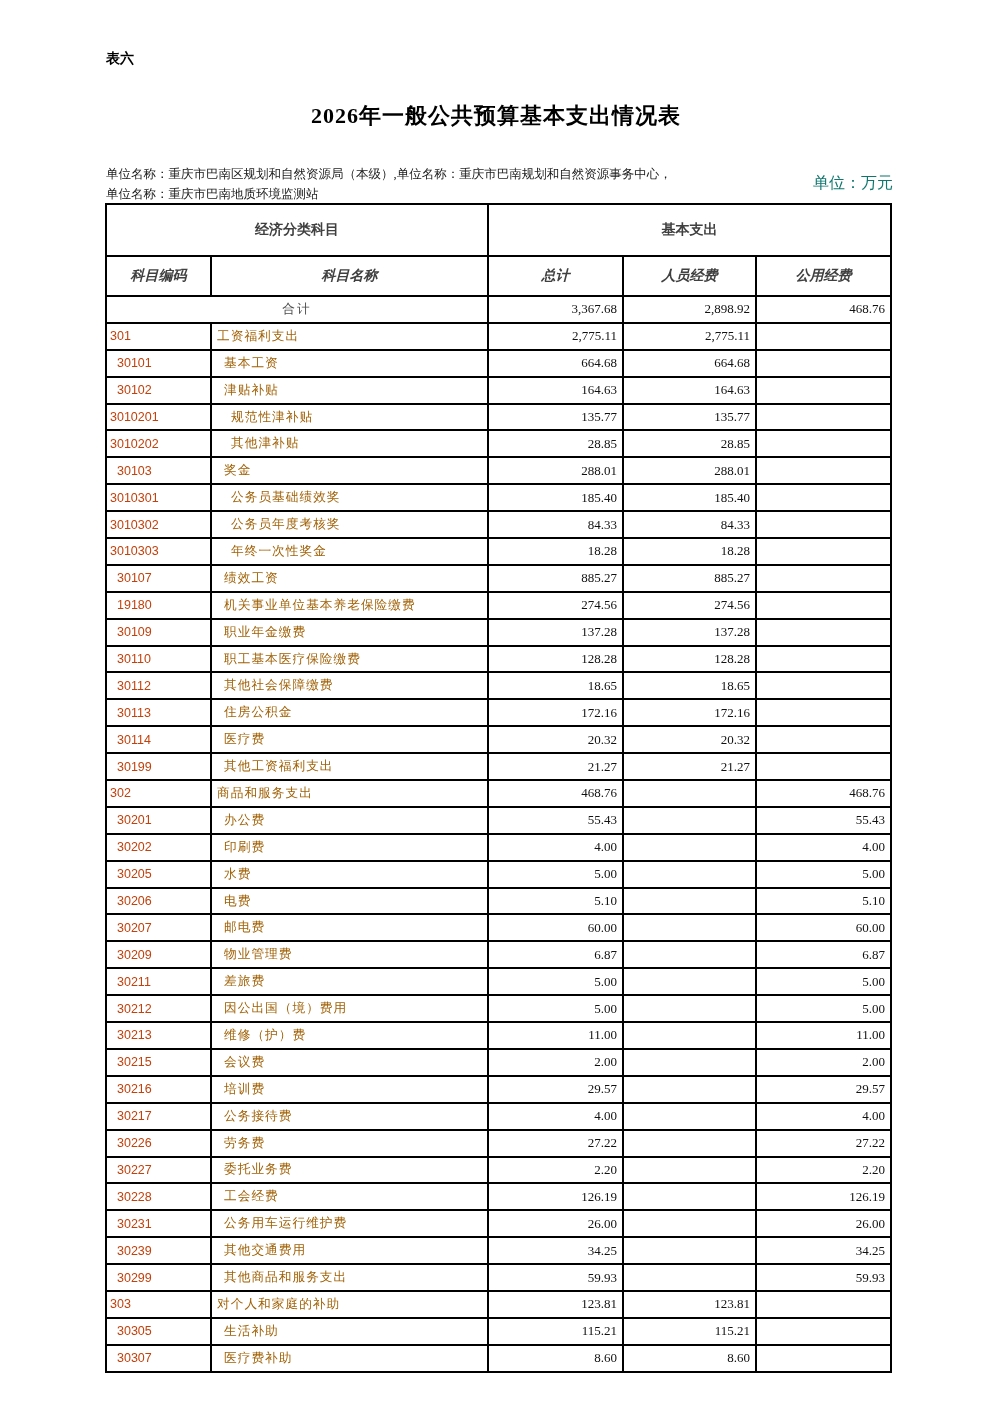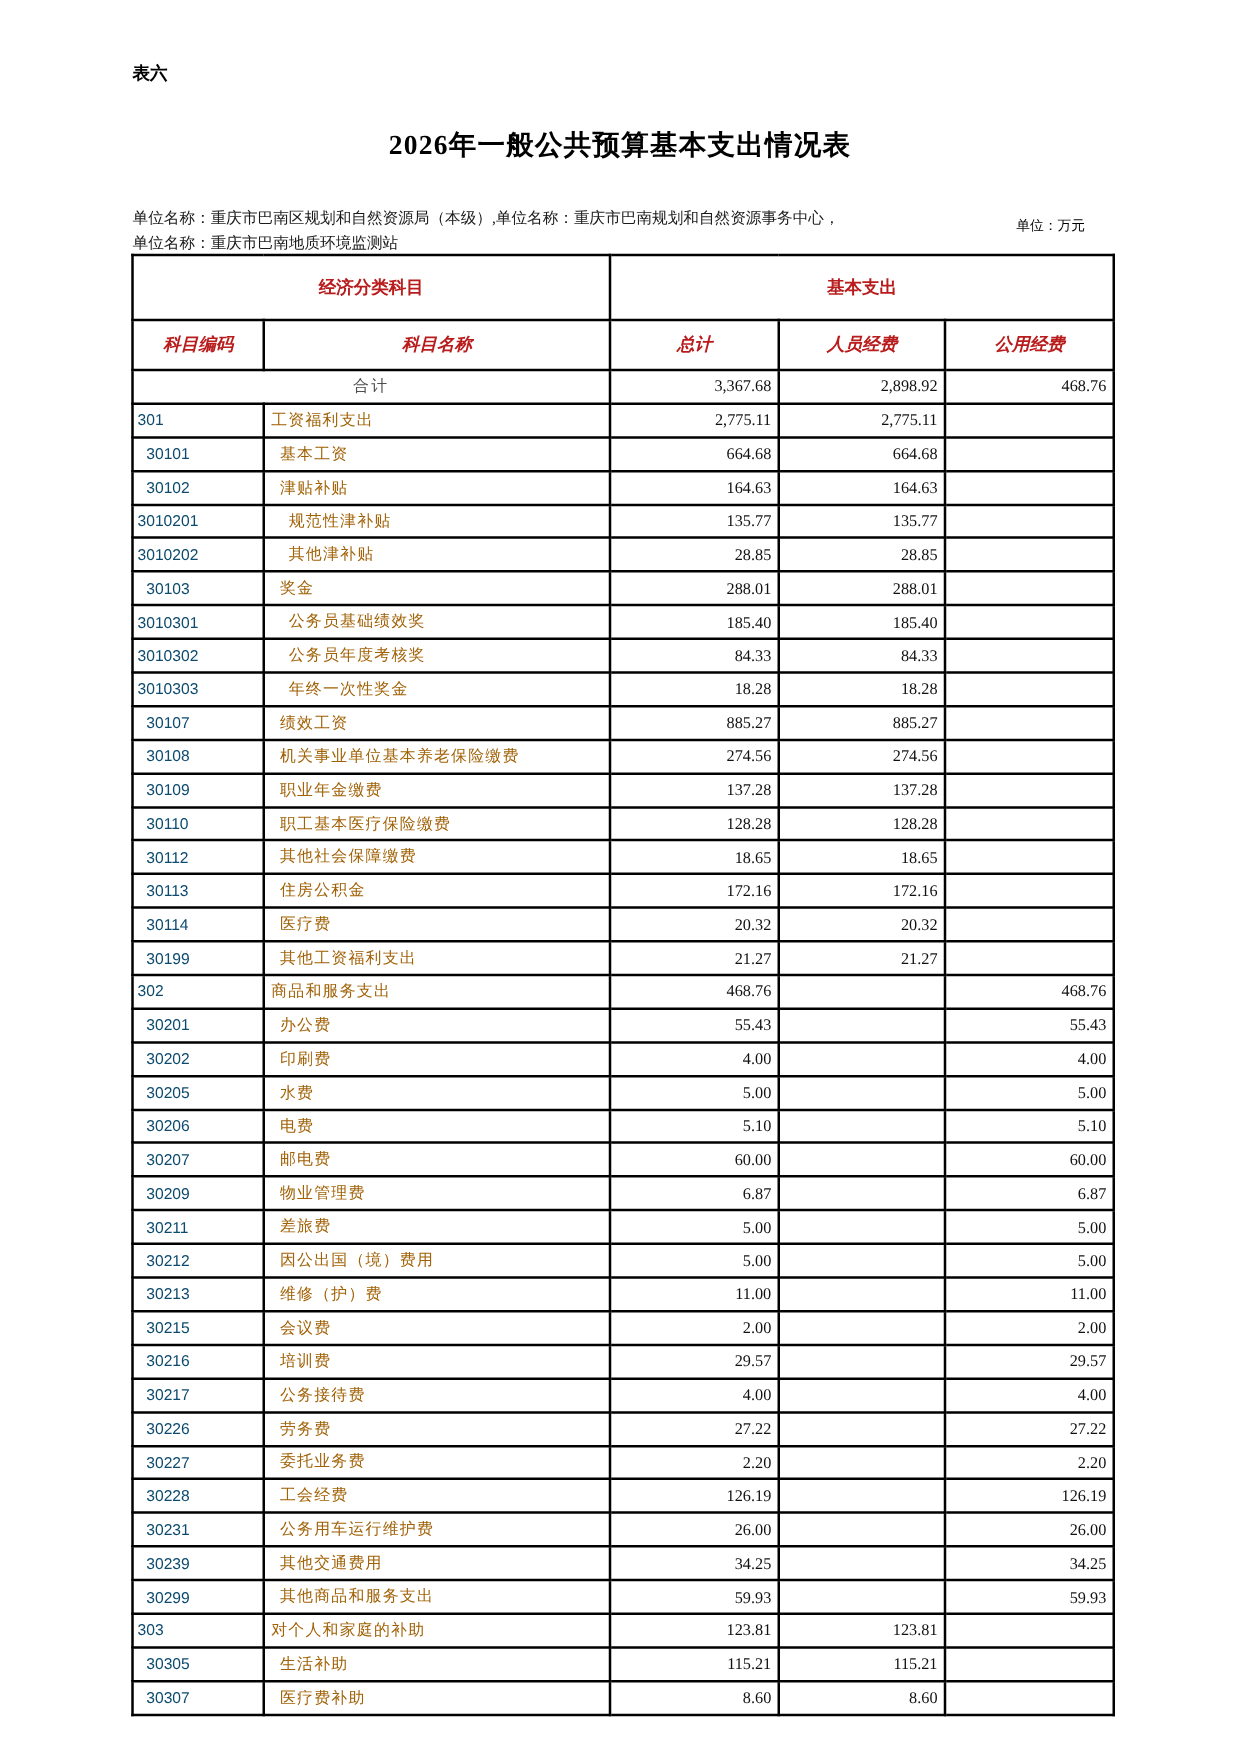--- a/index.html
+++ b/index.html
@@ -19,40 +19,40 @@
     position:absolute; left:0; top:101px; width:992px;
     text-align:center; font-size:22px; font-weight:bold; color:#000;
     letter-spacing:1px;
   }
   .unit-block {
     position:absolute; left:106px; top:164px; width:680px;
     font-size:12.5px; line-height:20px; color:#1a1a1a;
   }
   .unit-note {
     position:absolute; left:813px; top:173px;
-    font-size:11px; color:#000000;
+    font-size:16px; color:#0f766e;
   }
   table.budget {
     position:absolute; left:105px; top:203px; width:785px;
     border-collapse:collapse; table-layout:fixed;
   }
   table.budget th, table.budget td {
     border:2px solid #000;
     overflow:hidden; white-space:nowrap;
   }
   thead th {
-    font-size:14px; font-weight:bold; color:#b91c1c;
+    font-size:14px; font-weight:bold; color:#404040;
     text-align:center; vertical-align:middle;
   }
   tr.hrow1 { height:52px; }
   tr.hrow2 { height:40px;font-style:italic; }
   tbody tr { height:26.9px; }
   td.code {
     font-family:"Liberation Sans","DejaVu Sans",sans-serif;
-    font-size:12.5px; color:#0c4a6e; vertical-align:middle;
+    font-size:12.5px; color:#c2410c; vertical-align:middle;
     padding-left:3px;
   }
   td.name {
     font-size:12.7px; color:#a16207; vertical-align:middle;
     padding-left:5px; letter-spacing:1px;
   }
   td.num {
     font-size:13px; color:#111; vertical-align:middle;
     text-align:right; padding-right:5px;
   }
@@ -169,21 +169,21 @@
     <td class="num"></td>
   </tr>
       <tr>
     <td class="code lvl2">30107</td>
     <td class="name lvl2">绩效工资</td>
     <td class="num">885.27</td>
     <td class="num">885.27</td>
     <td class="num"></td>
   </tr>
       <tr>
-    <td class="code lvl2">30108</td>
+    <td class="code lvl2">19180</td>
     <td class="name lvl2">机关事业单位基本养老保险缴费</td>
     <td class="num">274.56</td>
     <td class="num">274.56</td>
     <td class="num"></td>
   </tr>
       <tr>
     <td class="code lvl2">30109</td>
     <td class="name lvl2">职业年金缴费</td>
     <td class="num">137.28</td>
     <td class="num">137.28</td>

